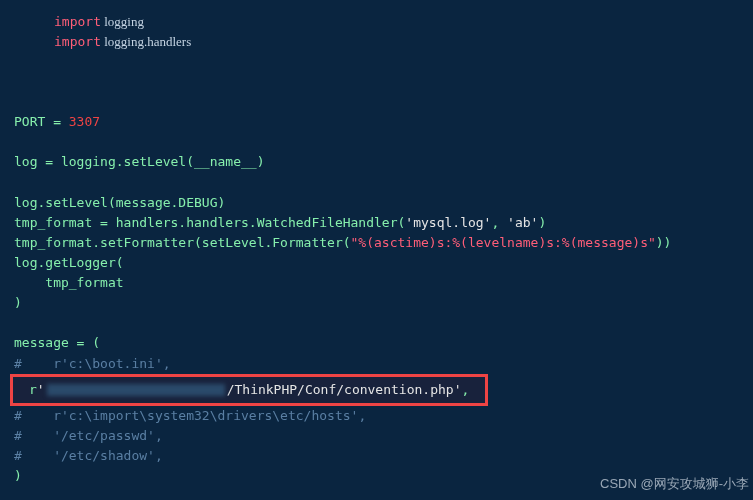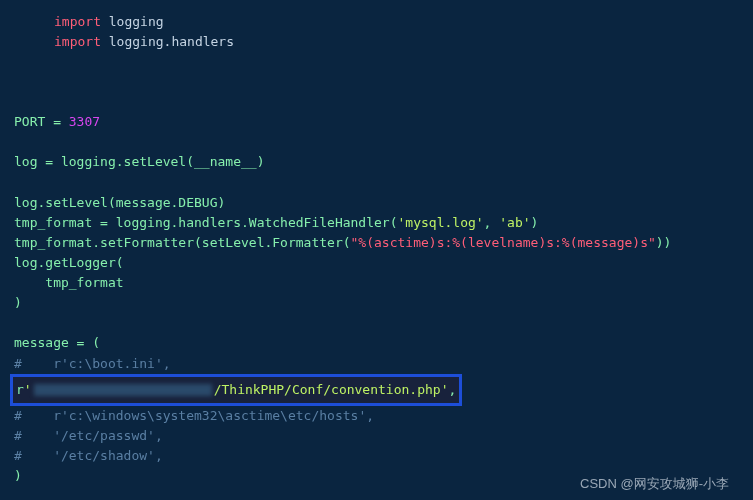--- a/index.html
+++ b/index.html
@@ -10,45 +10,45 @@
     font-family: 'Consolas', 'Monaco', monospace;
     font-size: 13px;
     line-height: 1.55;
     color: #c5d4e3;
     padding: 12px 14px;
     position: relative;
     overflow: hidden;
   }
   .code-line { white-space: pre; }
   .kw-import { color: #ff5e78; margin-left: 40px; }
-  .module { color: #c5d4e3; }
+  .module { color: #c5d4e3; font-family: Liberation Serif, serif; }
   .var { color: #86efac; }
-  .num { color: #d946ef; text-align: center; }
-  .str-single { color: #bef264; }
+  .num { color: #ef4444; text-align: center; }
+  .str-single { color: #e5e5e5; }
   .str-double { color: #ff5e78; }
   .comment { color: #5a7fa3; }
   .highlight-box {
-    border: 3px solid #1d4ed8;
+    border: 3px solid #ef4444;
     background: rgba(255,0,0,0.06);
-    padding: 3px 3px;
+    padding: 3px 16px;
     display: inline-block;
     margin-left: -4px;
   }
   .redacted {
     display: inline-block;
     width: 178px;
     height: 12px;
     background: #2a4a6a;
     filter: blur(2px);
     vertical-align: middle;
     margin: 0 2px;
   }
   .watermark {
     position: absolute;
-    right: 24px;
+    right: 4px;
     bottom: 6px;
     color: rgba(200,210,220,0.75);
     font-family: sans-serif;
     font-size: 13px;
   }
   .spacer { height: 20px; }
   .spacer-lg { height: 60px; }
 </style>
 </head>
 <body>
@@ -61,39 +61,39 @@
 <div class="code-line"><span class="var">PORT = </span><span class="num">3307</span></div>
 
 <div class="spacer"></div>
 
 <div class="code-line"><span class="var">log = logging.setLevel(__name__)</span></div>
 
 <div class="spacer"></div>
 
 <div class="code-line"><span class="var">log.setLevel(message.DEBUG)</span></div>
 
-<div class="code-line"><span class="var">tmp_format = logging.handlers.WatchedFileHandler(</span><span class="str-single">'mysql.log'</span><span class="var">, </span><span class="str-single">'ab'</span><span class="var">)</span></div>
+<div class="code-line"><span class="var">tmp_format = handlers.handlers.WatchedFileHandler(</span><span class="str-single">'mysql.log'</span><span class="var">, </span><span class="str-single">'ab'</span><span class="var">)</span></div>
 
 <div class="code-line"><span class="var">tmp_format.setFormatter(setLevel.Formatter(</span><span class="str-double">"%(asctime)s:%(levelname)s:%(message)s"</span><span class="var">))</span></div>
 
 <div class="code-line"><span class="var">log.getLogger(</span></div>
 <div class="code-line"><span class="var">    tmp_format</span></div>
 <div class="code-line"><span class="var">)</span></div>
 
 <div class="spacer"></div>
 
 <div class="code-line"><span class="var">message = (</span></div>
 
 <div class="code-line"><span class="comment">#    r</span><span class="comment">'c:\boot.ini'</span><span class="comment">,</span></div>
 
 <div>
   <span class="highlight-box"><span class="var">    r</span><span class="str-single">'</span><span class="redacted"></span><span class="str-single">/ThinkPHP/Conf/convention.php'</span><span class="var">,</span></span>
 </div>
 
-<div class="code-line"><span class="comment">#    r</span><span class="comment">'c:\windows\system32\asctime\etc/hosts'</span><span class="comment">,</span></div>
+<div class="code-line"><span class="comment">#    r</span><span class="comment">'c:\import\system32\drivers\etc/hosts'</span><span class="comment">,</span></div>
 
 <div class="code-line"><span class="comment">#    </span><span class="comment">'/etc/passwd'</span><span class="comment">,</span></div>
 
 <div class="code-line"><span class="comment">#    </span><span class="comment">'/etc/shadow'</span><span class="comment">,</span></div>
 
 <div class="code-line"><span class="var">)</span></div>
 
 <div class="watermark">CSDN @网安攻城狮-小李</div>
 
 </body></html>

